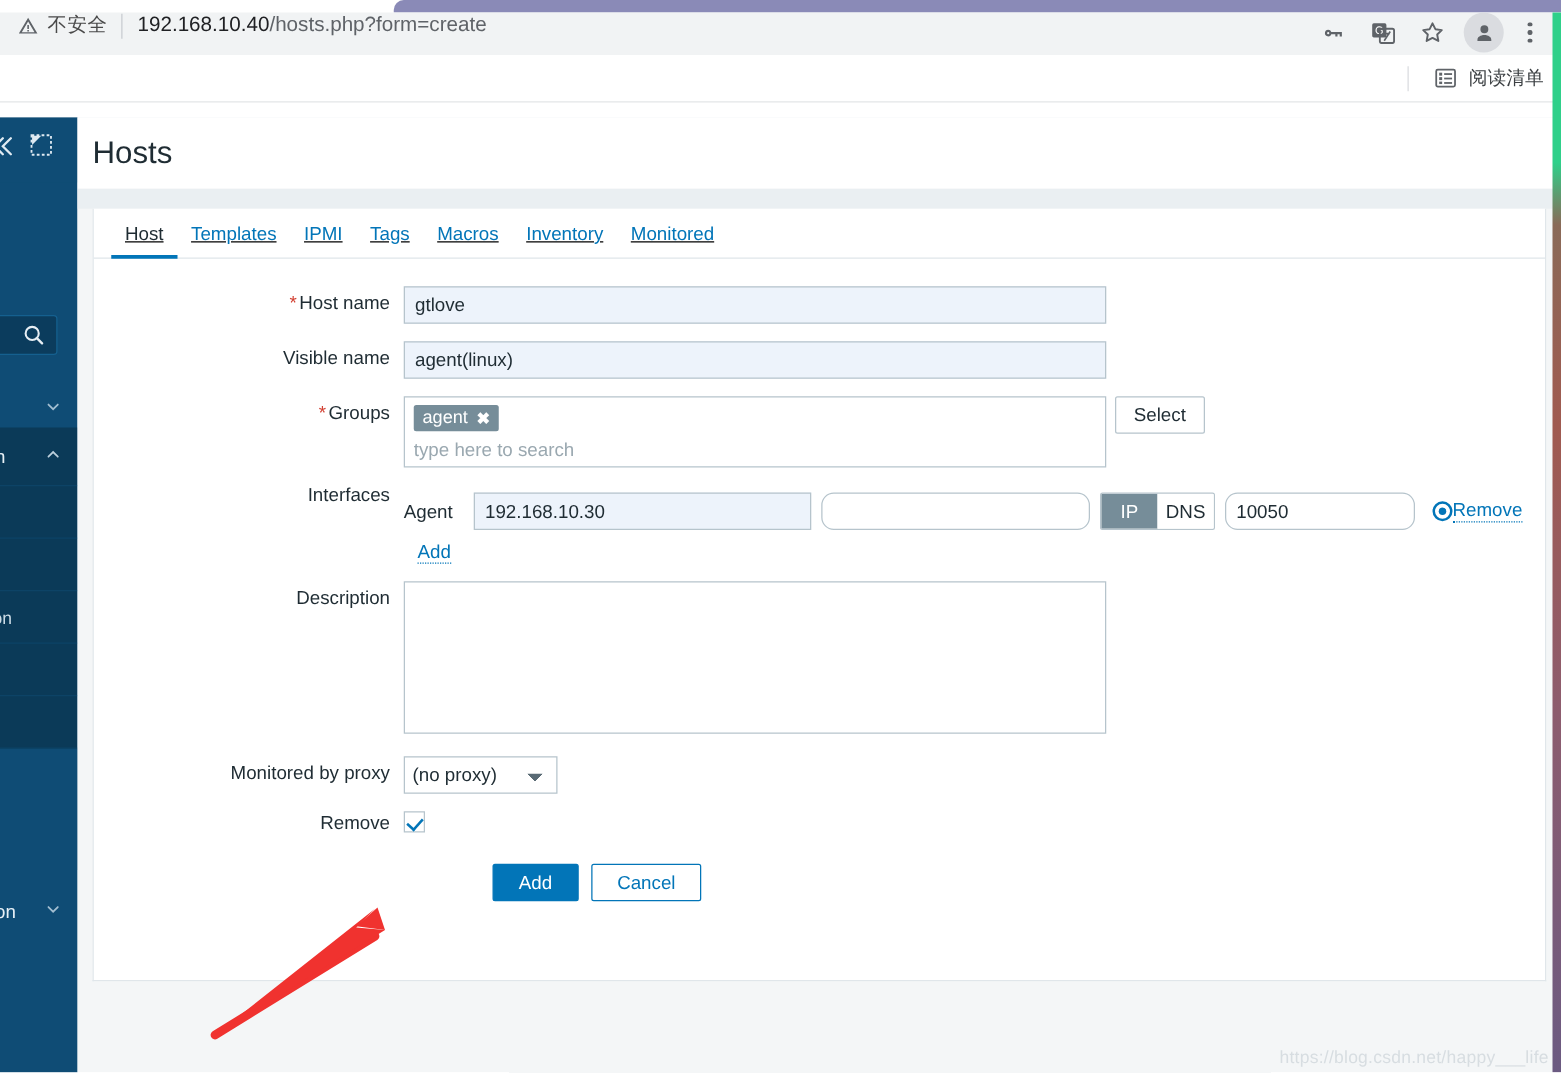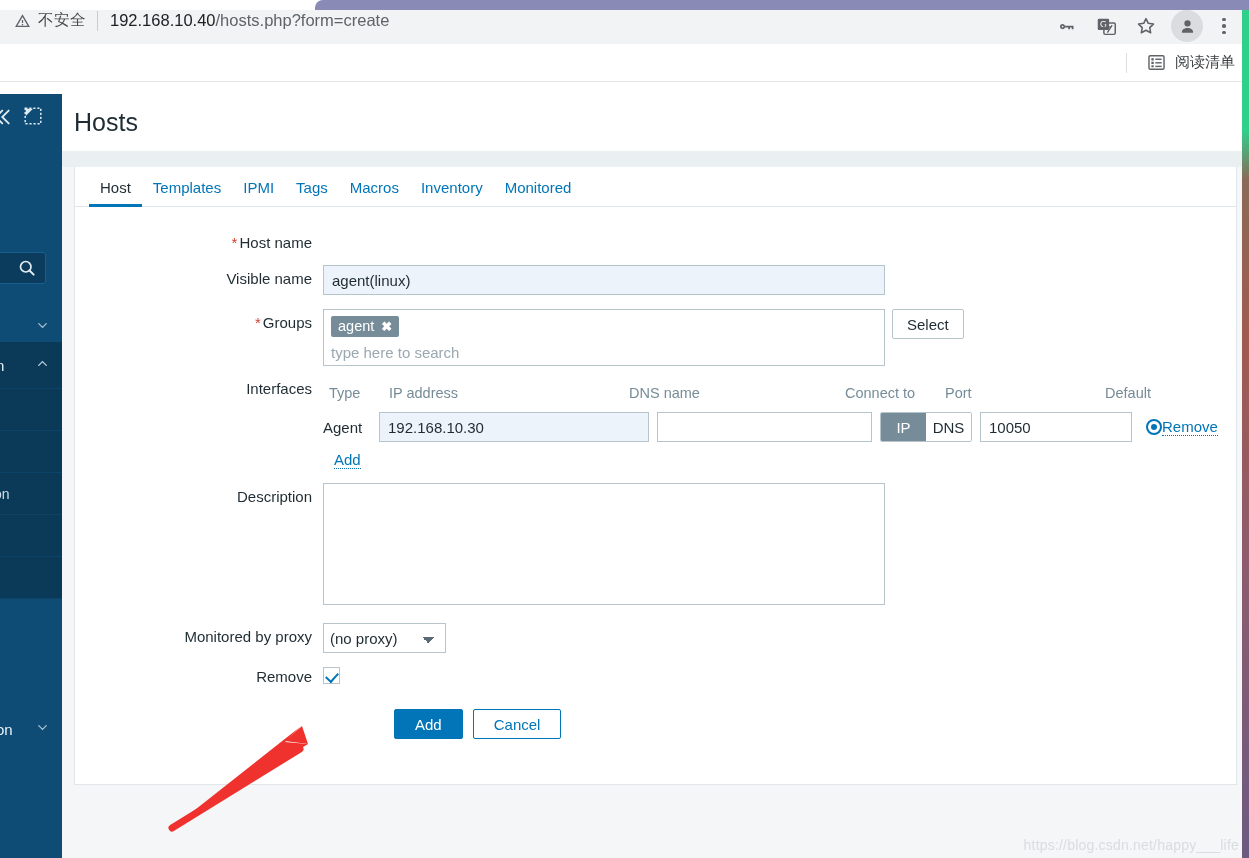--- a/index.html
+++ b/index.html
@@ -70,37 +70,37 @@
   
   .content { position:absolute; left:62px; top:94px; width:1187px; height:764px; background:#f4f6f7; overflow:hidden; }
   .page-head { height:57px; background:#ffffff; display:flex; align-items:center; padding-left:12px; }
   .page-title { font-size:25px; color:#1f2c33; font-weight:400; }
   .band { height:16px; background:#eaeff2; }
 
   .card {
     margin:0 12px 0 12px; background:#ffffff; border:1px solid #e0e6ea; border-top:none;
     height:618px; position:relative;
   }
-  .tabs { display:flex; align-items:flex-end; height:40px; padding-left:14px; border-bottom:1px solid #e0e6ea; }
+  .tabs { display:flex; align-items:flex-end; height:40px; padding-left:14px; border-bottom:1px solid #e0e6ea;text-decoration:underline; }
   .tab { font-size:15px; color:#0275b8; padding:0 11px 10px 11px; position:relative; white-space:nowrap; }
   .tab.active { color:#1f2c33; }
   .tab.active:after { content:""; position:absolute; left:0; right:0; bottom:-1px; height:3px; background:#0275b8; }
 
   .form { padding-top:22px; }
   .frow { display:flex; align-items:flex-start; margin-bottom:14px; }
   .flabel { width:248px; text-align:right; padding-right:11px; font-size:15px; color:#1f2c33; padding-top:5px; white-space:nowrap; }
   .req { color:#d23f31; margin-right:2px; }
   .fctl { display:flex; align-items:flex-start; }
 
   .inp {
     height:30px; border:1px solid #b6c4cc; background:#edf3fb; color:#1f2c33;
     font-size:15px; font-family:"Liberation Sans", sans-serif; padding:0 8px; line-height:28px;
   }
   .inp.w560 { width:562px; }
-  .inp.plain { background:#ffffff; }
+  .inp.plain { background:#ffffff;border-radius:10px; }
 
   .multiselect {
     width:562px; min-height:55px; border:1px solid #b6c4cc; background:#ffffff;
     padding:6px 7px 4px 7px;
   }
   .chip {
     display:inline-flex; align-items:center; gap:7px; background:#768d99; color:#ffffff;
     font-size:14.5px; padding:2px 7px 3px 7px; border-radius:2px;
   }
   .chip .x { font-size:13px; font-weight:bold; line-height:1; }
@@ -351,20 +351,23 @@
         <span class="tab">Tags</span>
         <span class="tab">Macros</span>
         <span class="tab">Inventory</span>
         <span class="tab">Monitored</span>
       </div>
 
       <div class="form">
 
         <div class="frow">
           <div class="flabel"><span class="req">*</span><span>Host name</span></div>
+          <div class="fctl">
+            <input class="inp w560" type="text" value="gtlove" style="">
+          </div>
         </div>
 
         <div class="frow">
           <div class="flabel">Visible name</div>
           <div class="fctl">
             <input class="inp w560" type="text" value="agent(linux)" style="">
           </div>
         </div>
 
         <div class="frow">
@@ -377,28 +380,20 @@
               </span>
               <div class="ms-ph">type here to search</div>
             </div>
             <button class="btn-select">Select</button>
           </div>
         </div>
 
         <div class="frow" style="margin-bottom:0;">
           <div class="flabel" style="padding-top:0;">Interfaces</div>
           <div class="iftable">
-            <div class="ifhead">
-              <span class="c-type">Type</span>
-              <span class="c-ip">IP address</span>
-              <span class="c-dns">DNS name</span>
-              <span class="c-conn">Connect to</span>
-              <span class="c-port">Port</span>
-              <span class="c-def">Default</span>
-            </div>
             <div class="ifrow">
               <span class="c-type">Agent</span>
               <input class="inp inp-ip" type="text" value="192.168.10.30" style="">
               <input class="inp plain inp-dns" type="text" value="" style="">
               <span class="toggle">
                 <span class="on">IP</span>
                 <span>DNS</span>
               </span>
               <input class="inp plain inp-port" type="text" value="10050" style="">
               <span class="radio-def"></span>

